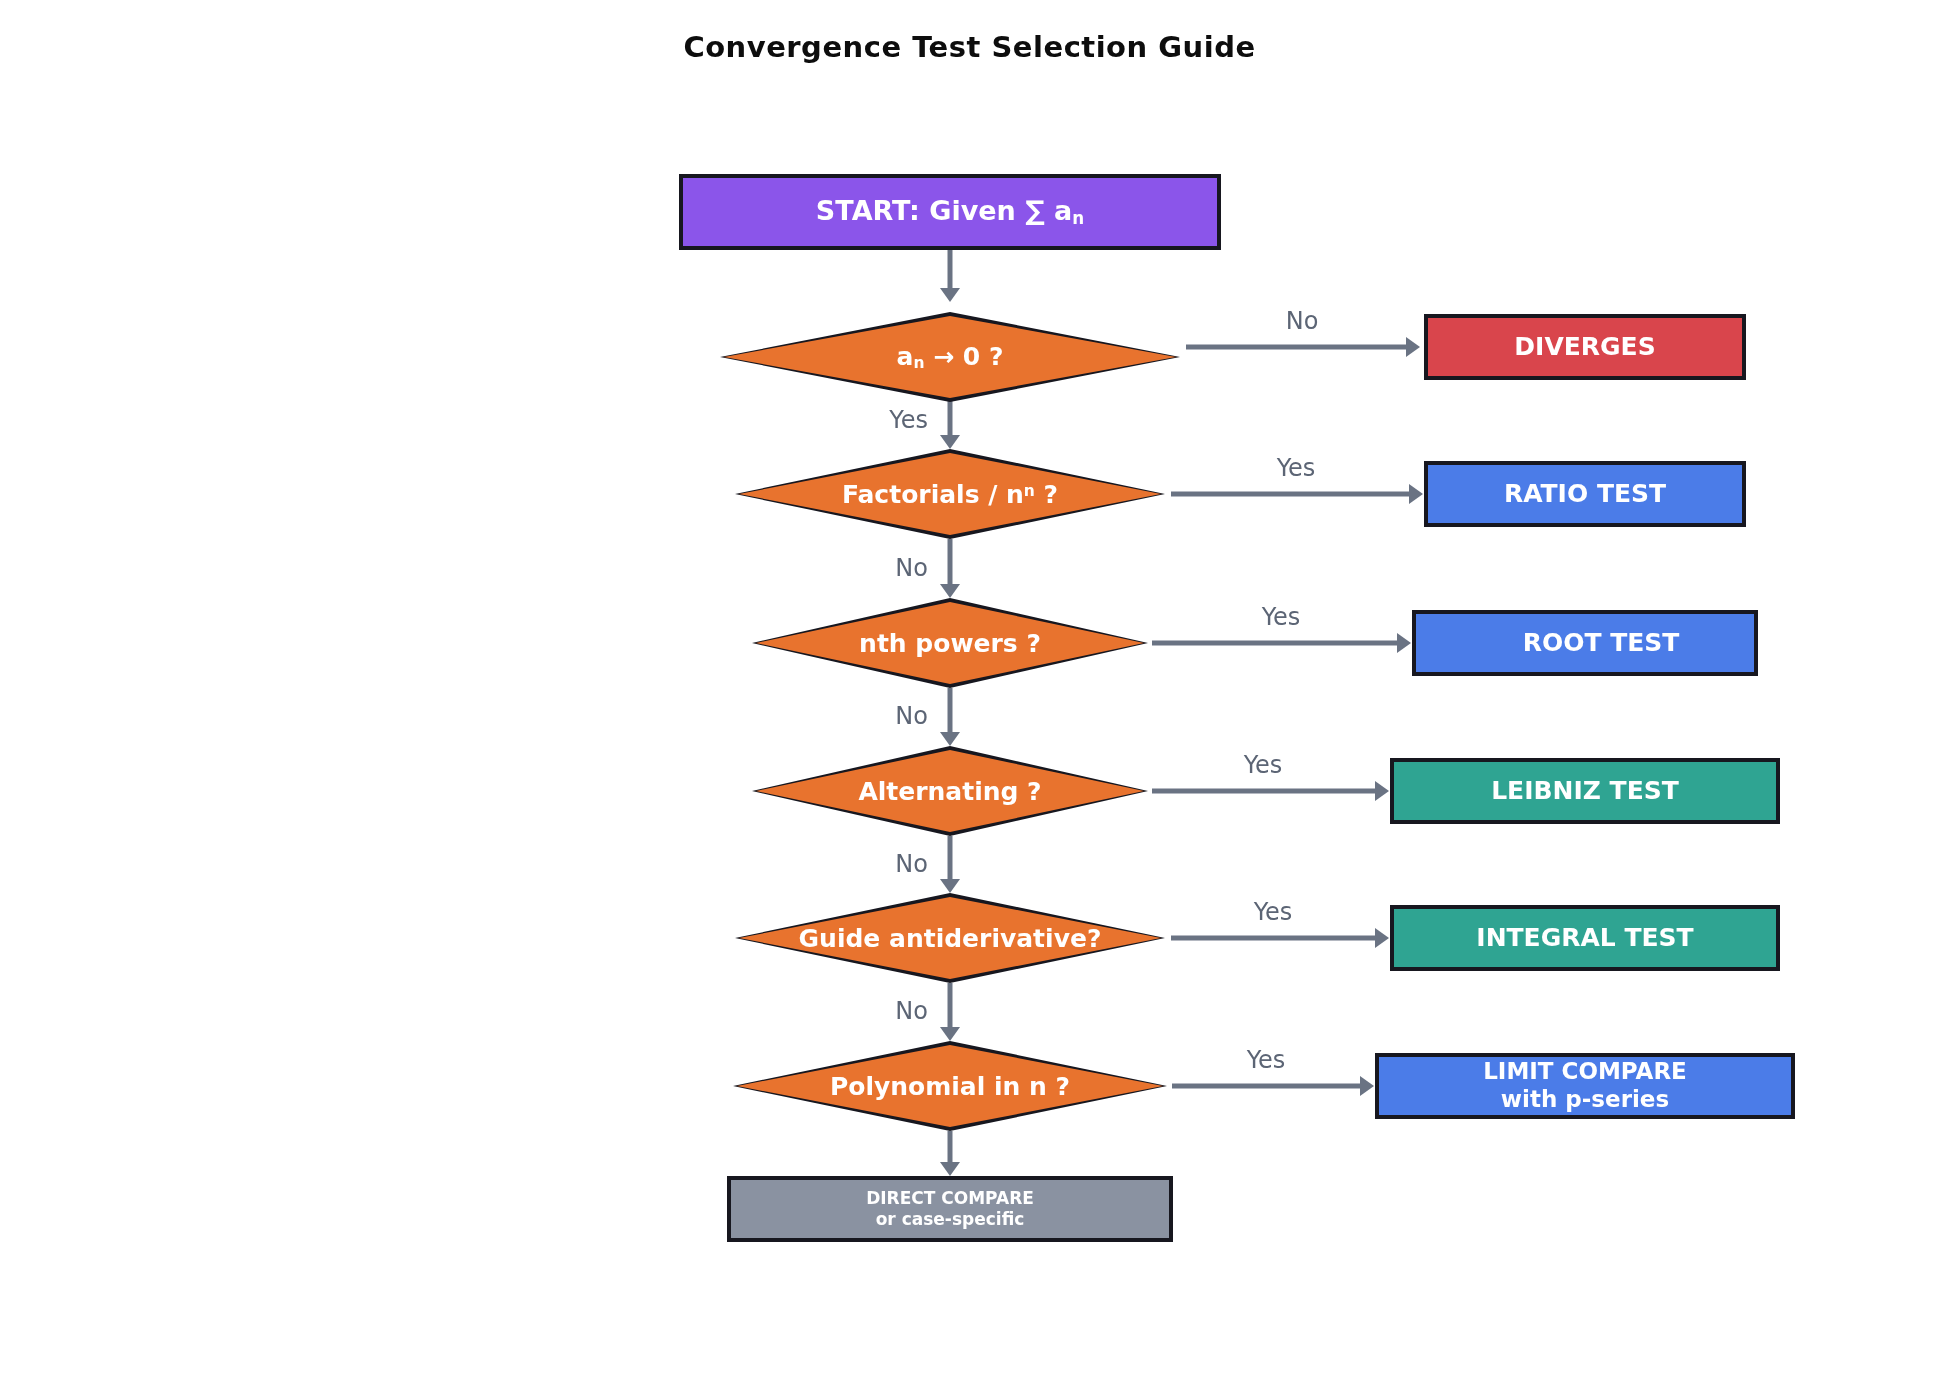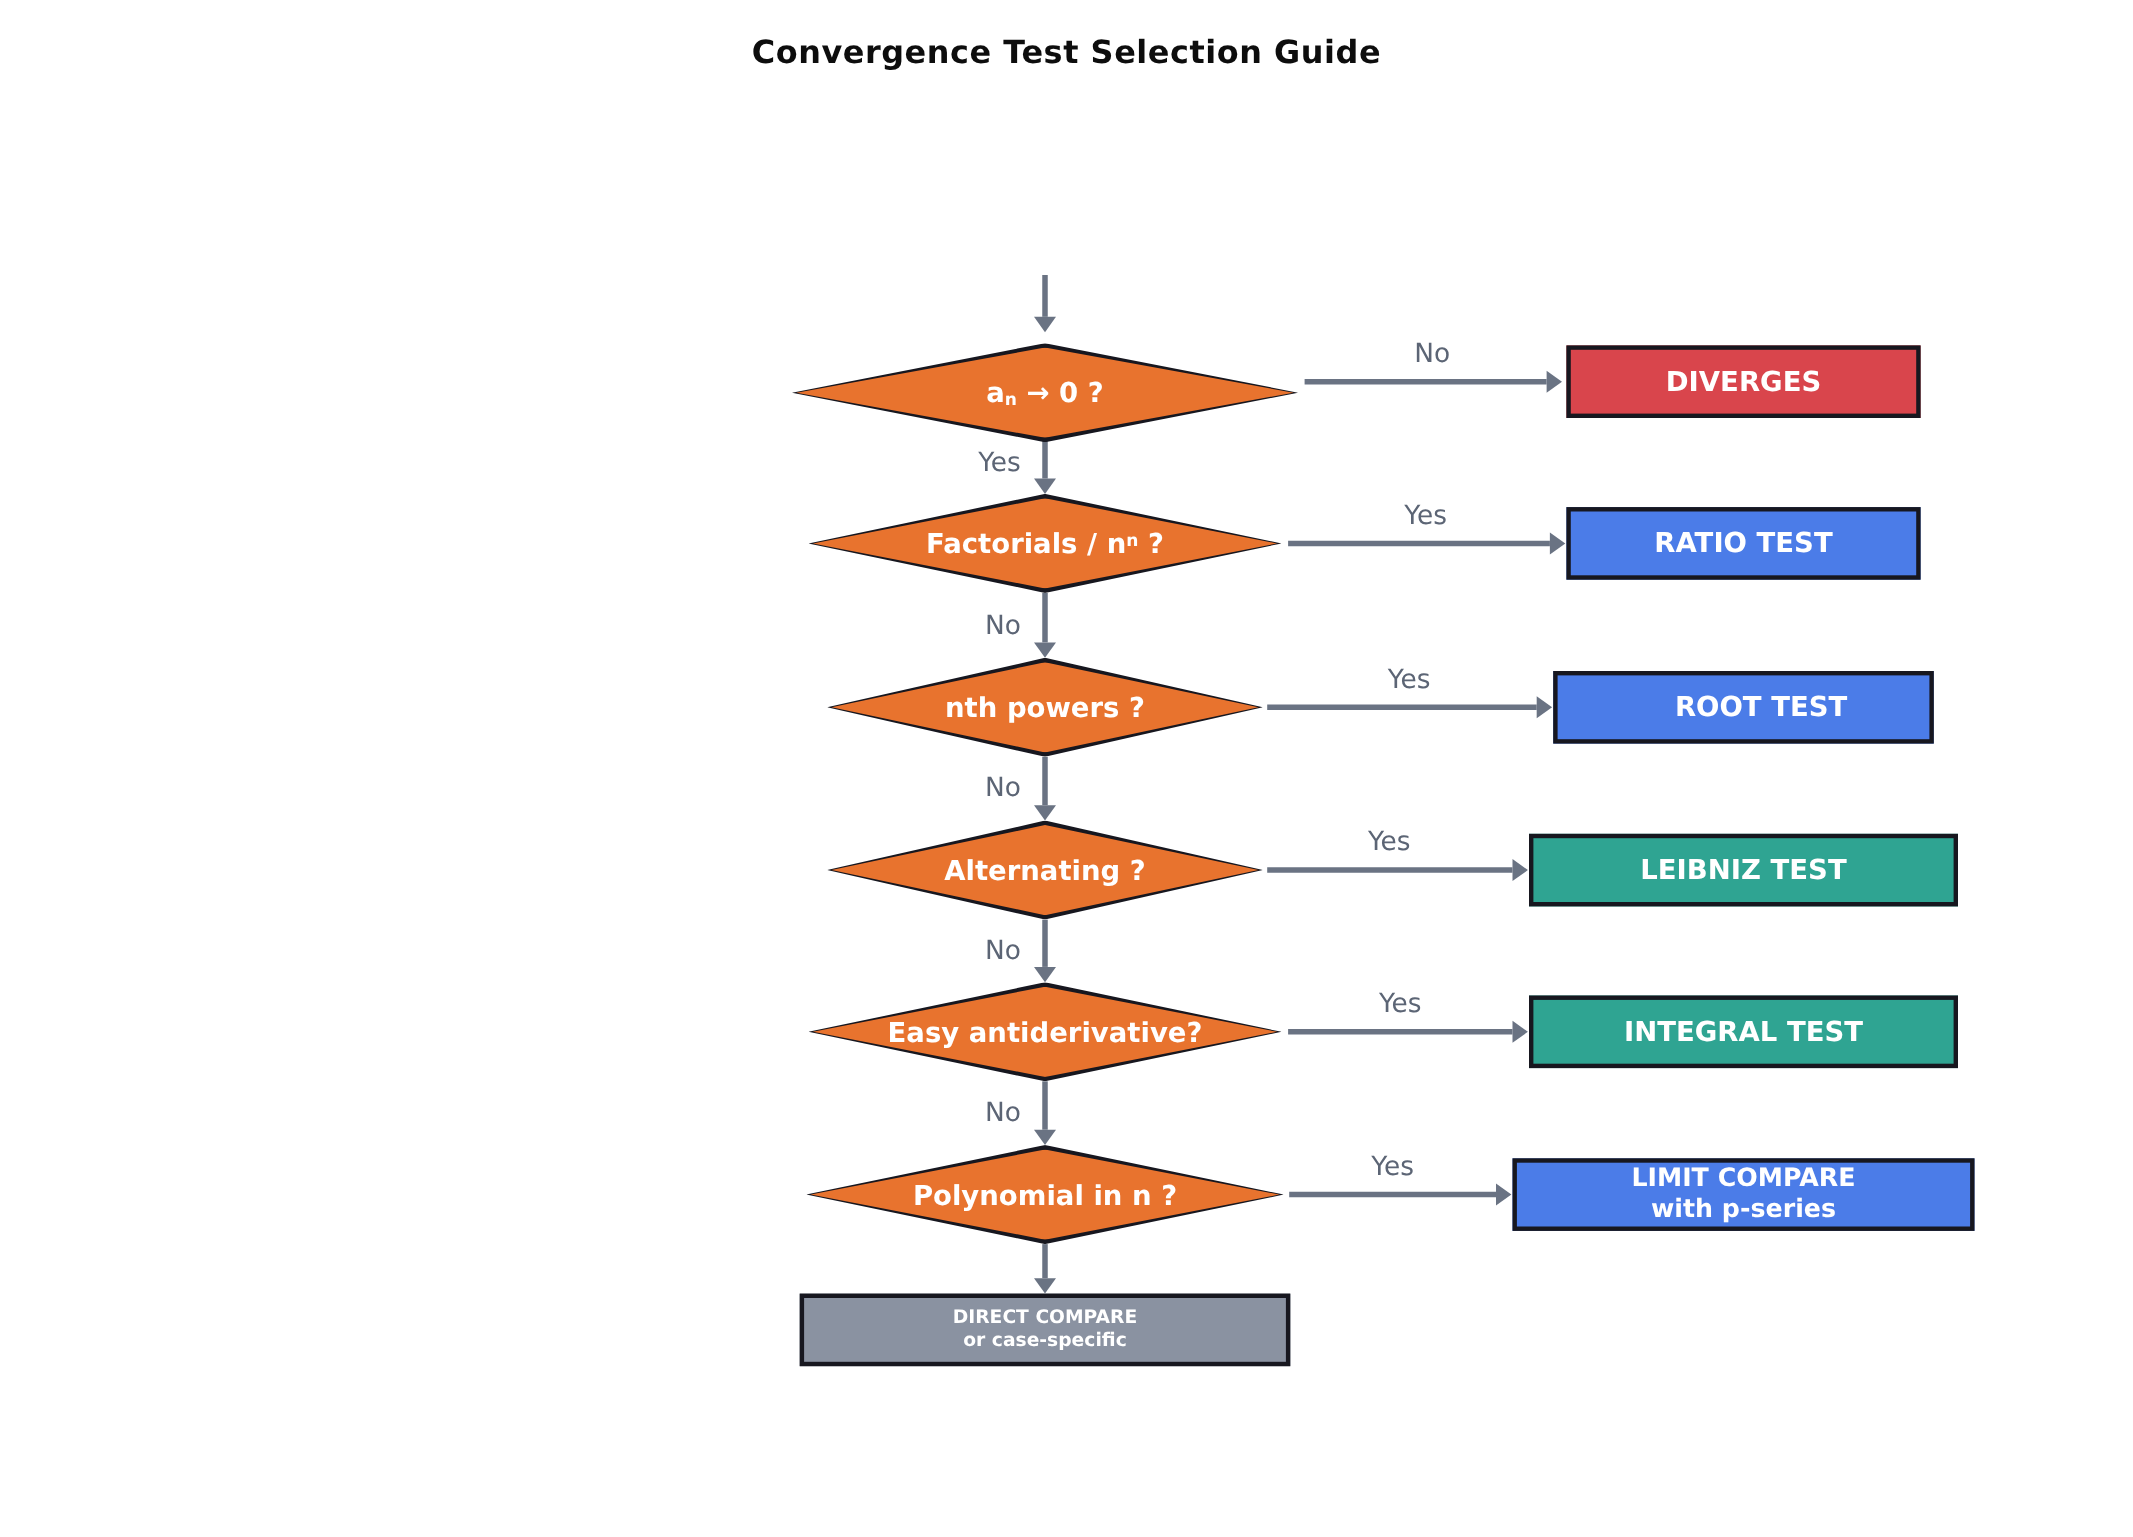--- a/index.html
+++ b/index.html
@@ -81,20 +81,23 @@
     <line x1="1152" y1="643" x2="1397" y2="643"></line>
     <polygon points="1397,633 1397,653 1411,643"></polygon>
     <line x1="1152" y1="791" x2="1375" y2="791"></line>
     <polygon points="1375,781 1375,801 1389,791"></polygon>
     <line x1="1171" y1="938" x2="1375" y2="938"></line>
     <polygon points="1375,928 1375,948 1389,938"></polygon>
     <line x1="1172" y1="1086" x2="1360" y2="1086"></line>
     <polygon points="1360,1076 1360,1096 1374,1086"></polygon>
   </svg>
 
+  <div class="node start-node" style="left: 679px; top: 174px; width: 542px; height: 76px; background: rgb(139, 85, 234);">
+    <span class="line"><span>START: Given ∑ a</span><span class="sub">n</span></span>
+  </div>
 
   <div class="diamond" style="left:720px;top:312px;width:460px;height:90px;">
     <div class="diamond-fill" style="background: rgb(232, 115, 46);">
       <span><span>a</span><span class="sub">n</span><span> → 0 ?</span></span>
     </div>
   </div>
   <div class="diamond" style="left:735px;top:449px;width:430px;height:90px;">
     <div class="diamond-fill" style="background: rgb(232, 115, 46);">
       <span><span>Factorials / n</span><span class="sup">n</span><span> ?</span></span>
     </div>
@@ -104,21 +107,21 @@
       <span><span>nth powers ?</span></span>
     </div>
   </div>
   <div class="diamond" style="left:752px;top:746px;width:396px;height:90px;">
     <div class="diamond-fill" style="background: rgb(232, 115, 46);">
       <span><span>Alternating ?</span></span>
     </div>
   </div>
   <div class="diamond" style="left:735px;top:893px;width:430px;height:90px;">
     <div class="diamond-fill" style="background: rgb(232, 115, 46);">
-      <span><span>Easy antiderivative?</span></span>
+      <span><span>Guide antiderivative?</span></span>
     </div>
   </div>
   <div class="diamond" style="left:733px;top:1041px;width:434px;height:90px;">
     <div class="diamond-fill" style="background: rgb(232, 115, 46);">
       <span><span>Polynomial in n ?</span></span>
     </div>
   </div>
 
   <div class="node result-node" style="left: 1424px; top: 314px; width: 322px; height: 66px; background: rgb(217, 69, 76);">
     <span class="line">DIVERGES</span>

